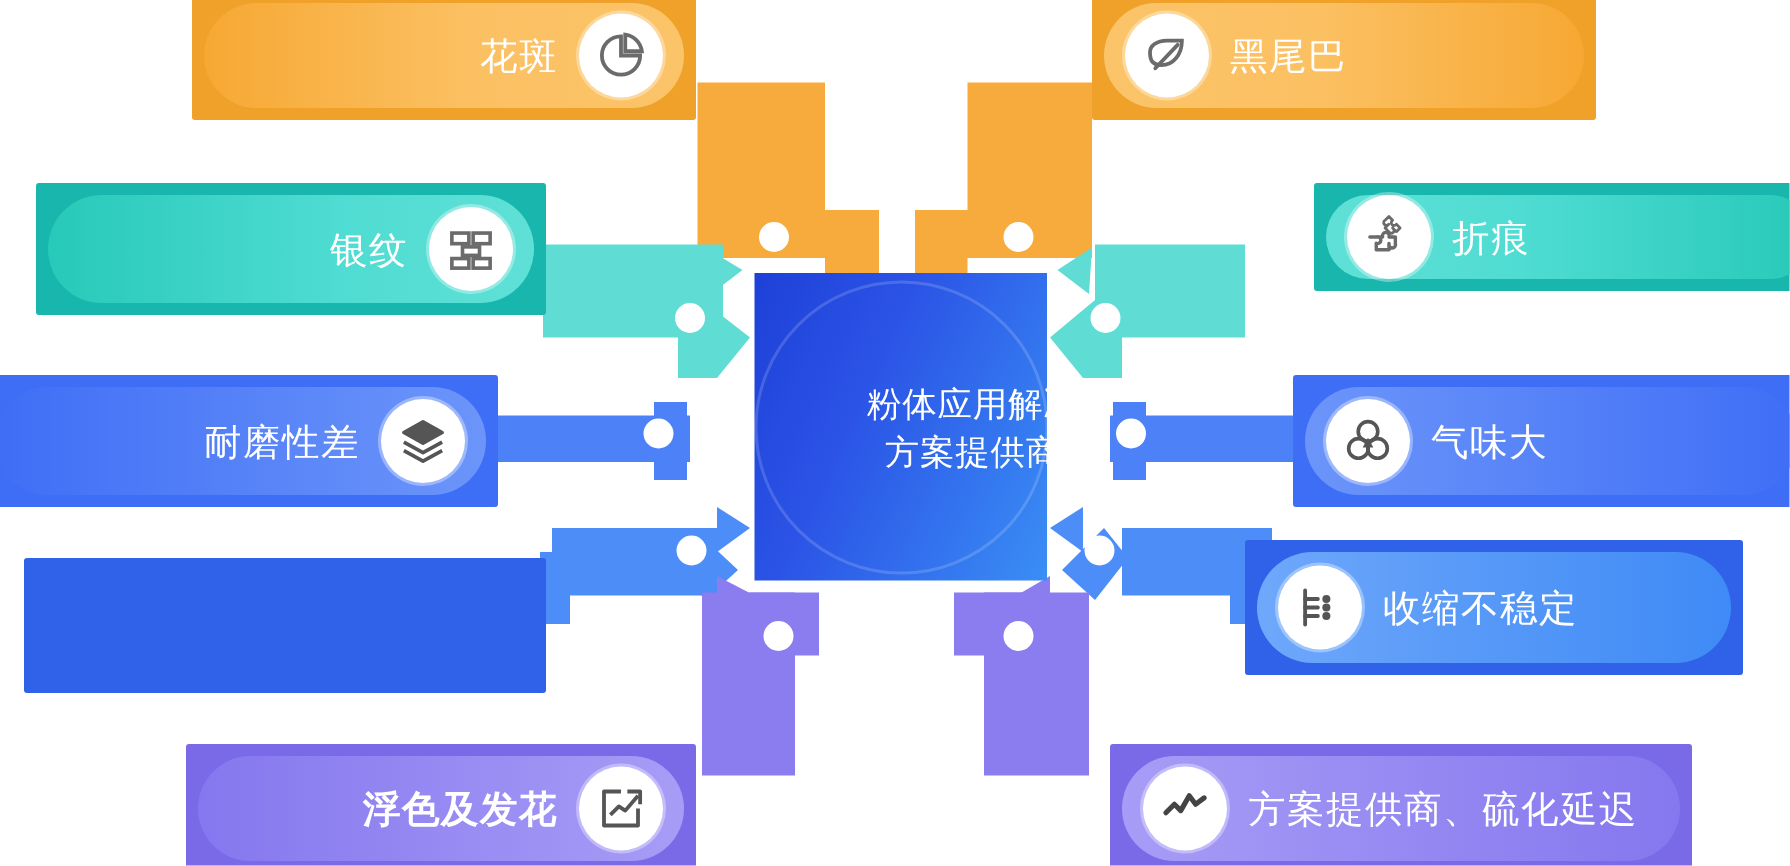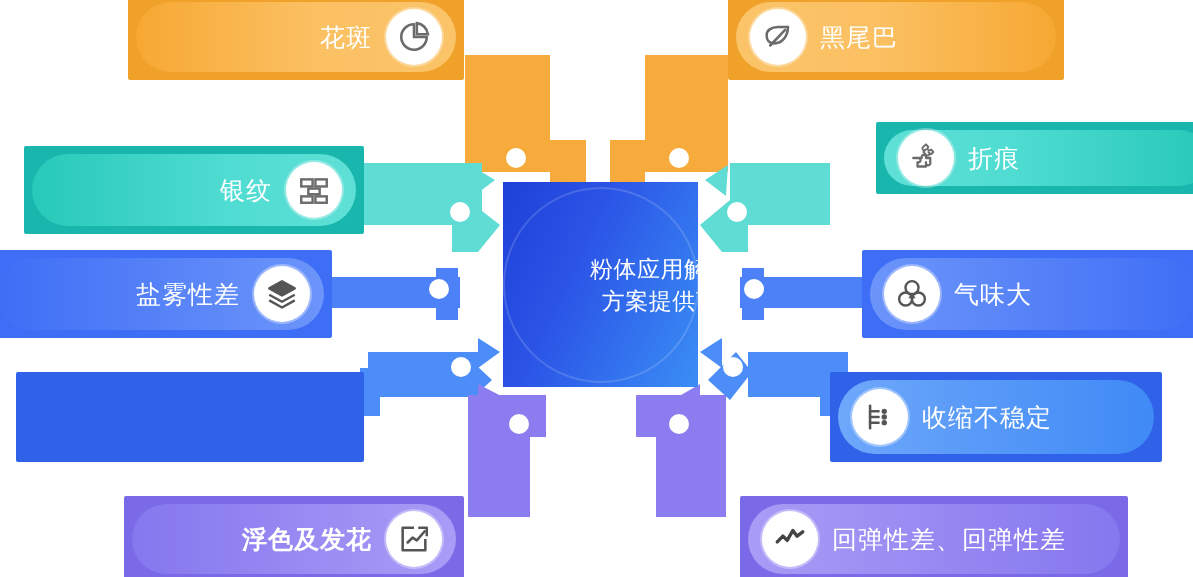--- a/index.html
+++ b/index.html
@@ -47,21 +47,21 @@
     top: 50%;
     transform: translate(-50%,-50%);
     width: 196px;
     height: 196px;
     border-radius: 50%;
     border: 2px solid rgba(255,255,255,0.16);
     box-sizing: border-box;
   }
   .center-node .center-text {
     position: absolute;
-    left: 16px;
+    left: 4px;
     top: 50%;
     transform: translateY(-50%);
     width: 100%;
     text-align: center;
     color: #ffffff;
     font-size: 23px;
     line-height: 32px;
     letter-spacing: 0.5px;
     white-space: pre-line;
     padding-left: 44px;
@@ -222,40 +222,40 @@
       <span class="pill-label">花斑</span>
       <span class="icon-badge">
         <svg width="34" height="34" viewBox="0 0 24 24" fill="none" stroke="#6b6b6b" stroke-width="1.8">
           <path d="M12 3a9 9 0 1 0 9 9h-9V3z"></path>
           <path d="M14 2.2A9 9 0 0 1 21.8 10H14V2.2z"></path>
         </svg>
       </span>
     </div>
   </div>
 
-  <div class="pill-wrap" style="left:24px; top:122px; width:340px; height:88px;margin-top:24px;">
+  <div class="pill-wrap" style="left:24px; top:122px; width:340px; height:88px;">
     <div class="pill-back c-teal-b"></div>
     <div class="pill c-teal right-icon">
       <span class="pill-label">银纹</span>
       <span class="icon-badge">
         <svg width="34" height="34" viewBox="0 0 24 24" fill="none" stroke="#6b6b6b" stroke-width="1.7">
           <rect x="3" y="4.5" width="8" height="5"></rect>
           <rect x="13" y="4.5" width="8" height="5"></rect>
           <rect x="8" y="11" width="8" height="4"></rect>
           <rect x="3" y="16.5" width="8" height="4.5"></rect>
           <rect x="13" y="16.5" width="8" height="4.5"></rect>
         </svg>
       </span>
     </div>
   </div>
 
   <div class="pill-wrap" style="left:-12px; top:250px; width:344px; height:88px;">
     <div class="pill-back c-blue-b"></div>
     <div class="pill c-blue right-icon">
-      <span class="pill-label">盐雾性差</span>
+      <span class="pill-label">耐磨性差</span>
       <span class="icon-badge">
         <svg width="34" height="34" viewBox="0 0 24 24" fill="none" stroke="#555" stroke-width="1.7" stroke-linejoin="round">
           <path d="M12 3 21 8l-9 5-9-5 9-5z" fill="#555" stroke="#555"></path>
           <path d="M3 12.5 12 17.5l9-5" fill="none"></path>
           <path d="M3 16.5 12 21.5l9-5" fill="none"></path>
         </svg>
       </span>
     </div>
   </div>
 
@@ -311,21 +311,21 @@
           <circle cx="12" cy="7.5" r="4.6"></circle>
           <circle cx="7.5" cy="15.5" r="4.6"></circle>
           <circle cx="16.5" cy="15.5" r="4.6"></circle>
           <path d="M12 10.5l-2.5 4.5h5L12 10.5z" fill="#555" stroke="none"></path>
         </svg>
       </span>
       <span class="pill-label">气味大</span>
     </div>
   </div>
 
-  <div class="pill-wrap" style="left:830px; top:372px; width:332px; height:90px;">
+  <div class="pill-wrap" style="left:830px; top:360px; width:332px; height:90px;">
     <div class="pill-back c-blue2-b"></div>
     <div class="pill c-blue2-rev left-icon">
       <span class="icon-badge">
         <svg width="34" height="34" viewBox="0 0 24 24" fill="none" stroke="#555" stroke-width="1.8" stroke-linecap="round">
           <path d="M5 4v16"></path>
           <path d="M5 8h6M5 12h6M5 16h6"></path>
           <circle cx="15" cy="8" r="1.9" fill="#555" stroke="none"></circle>
           <circle cx="15" cy="12" r="1.9" fill="#555" stroke="none"></circle>
           <circle cx="15" cy="16" r="1.9" fill="#555" stroke="none"></circle>
         </svg>
@@ -335,17 +335,17 @@
   </div>
 
   <div class="pill-wrap" style="left:740px; top:496px; width:388px; height:86px;">
     <div class="pill-back c-purple-b"></div>
     <div class="pill c-purple-rev left-icon">
       <span class="icon-badge">
         <svg width="34" height="34" viewBox="0 0 24 24" fill="none" stroke="#444" stroke-width="2.4" stroke-linecap="round" stroke-linejoin="round">
           <path d="M3 14l4-4 3 3 4-7 3 4 4-3"></path>
         </svg>
       </span>
-      <span class="pill-label">回弹性差、回弹性差</span>
+      <span class="pill-label">方案提供商、硫化延迟</span>
     </div>
   </div>
 
 </div>
 
 </body></html>

